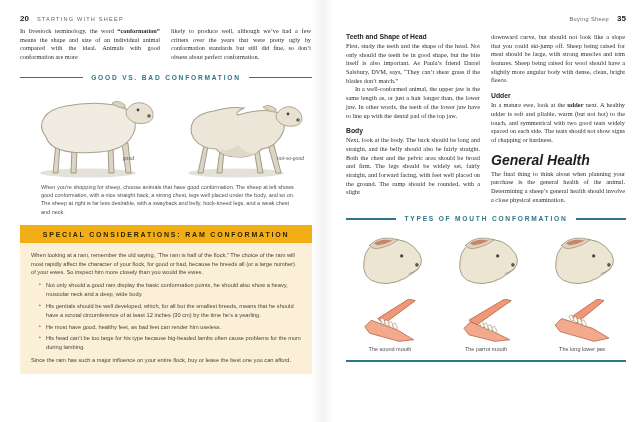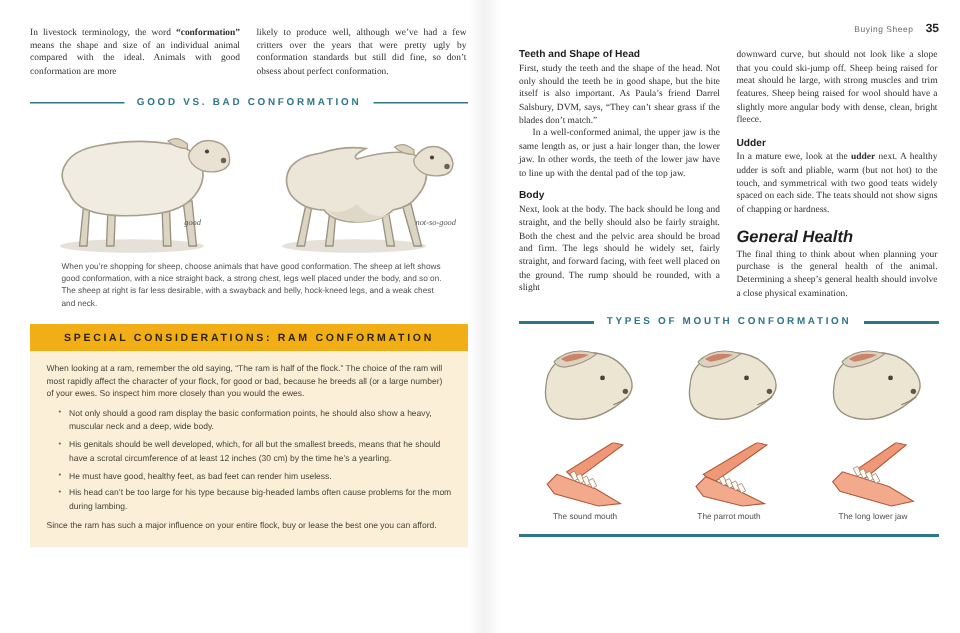--- a/index.html
+++ b/index.html
@@ -79,20 +79,24 @@
   .bottom-rule { height:1.6px; background:#2f7689; margin-top:8px; }
 
   .bold { font-weight:bold; }
 </style>
 </head>
 <body>
 
 <div class="gutter"></div>
 
 <div class="page page-left">
+  <div class="runhead">
+    <span class="pnum">20</span>
+    <span class="rtitle">STARTING WITH SHEEP</span>
+  </div>
 
 
   <div class="cols" style="margin-top:4px;">
     <div class="col serif"><span>In livestock terminology, the word </span><span class="bold">“conformation”</span><span> means the shape and size of an individual animal compared with the ideal. Animals with good conformation are more</span></div>
     <div class="col serif">likely to produce well, although we’ve had a few critters over the years that were pretty ugly by conformation standards but still did fine, so don’t obsess about perfect conformation.</div>
   </div>
 
   <div class="fig-header" style="margin-top:12px;">
     <span>GOOD VS. BAD CONFORMATION</span>
   </div>
@@ -163,21 +167,21 @@
       <div class="h-b">Teeth and Shape of Head</div>
       <p class="serif">First, study the teeth and the shape of the head. Not only should the teeth be in good shape, but the bite itself is also important. As Paula’s friend Darrel Salsbury, DVM, says, “They can’t shear grass if the blades don’t match.”</p>
       <p class="serif indent">In a well-conformed animal, the upper jaw is the same length as, or just a hair longer than, the lower jaw. In other words, the teeth of the lower jaw have to line up with the dental pad of the top jaw.</p>
       <div class="h-b sp">Body</div>
       <p class="serif">Next, look at the body. The back should be long and straight, and the belly should also be fairly straight. Both the chest and the pelvic area should be broad and firm. The legs should be widely set, fairly straight, and forward facing, with feet well placed on the ground. The rump should be rounded, with a slight</p>
     </div>
     <div class="col">
       <p class="serif">downward curve, but should not look like a slope that you could ski-jump off. Sheep being raised for meat should be large, with strong muscles and trim features. Sheep being raised for wool should have a slightly more angular body with dense, clean, bright fleece.</p>
       <div class="h-b sp">Udder</div>
       <p class="serif"><span>In a mature ewe, look at the </span><span class="bold">udder</span><span> next. A healthy udder is soft and pliable, warm (but not hot) to the touch, and symmetrical with two good teats widely spaced on each side. The teats should not show signs of chapping or hardness.</span></p>
-      <div class="h-a sp" style="font-size:11px;">General Health</div>
+      <div class="h-a sp" style="font-size:14px;">General Health</div>
       <p class="serif" style="margin-top:2px;">The final thing to think about when planning your purchase is the general health of the animal. Determining a sheep’s general health should involve a close physical examination.</p>
     </div>
   </div>
 
   <div class="fig-header" style="margin-top:11px;">
     <span>TYPES OF MOUTH CONFORMATION</span>
   </div>
 
   <div class="mouth-row">
     <div class="mouth-col">

